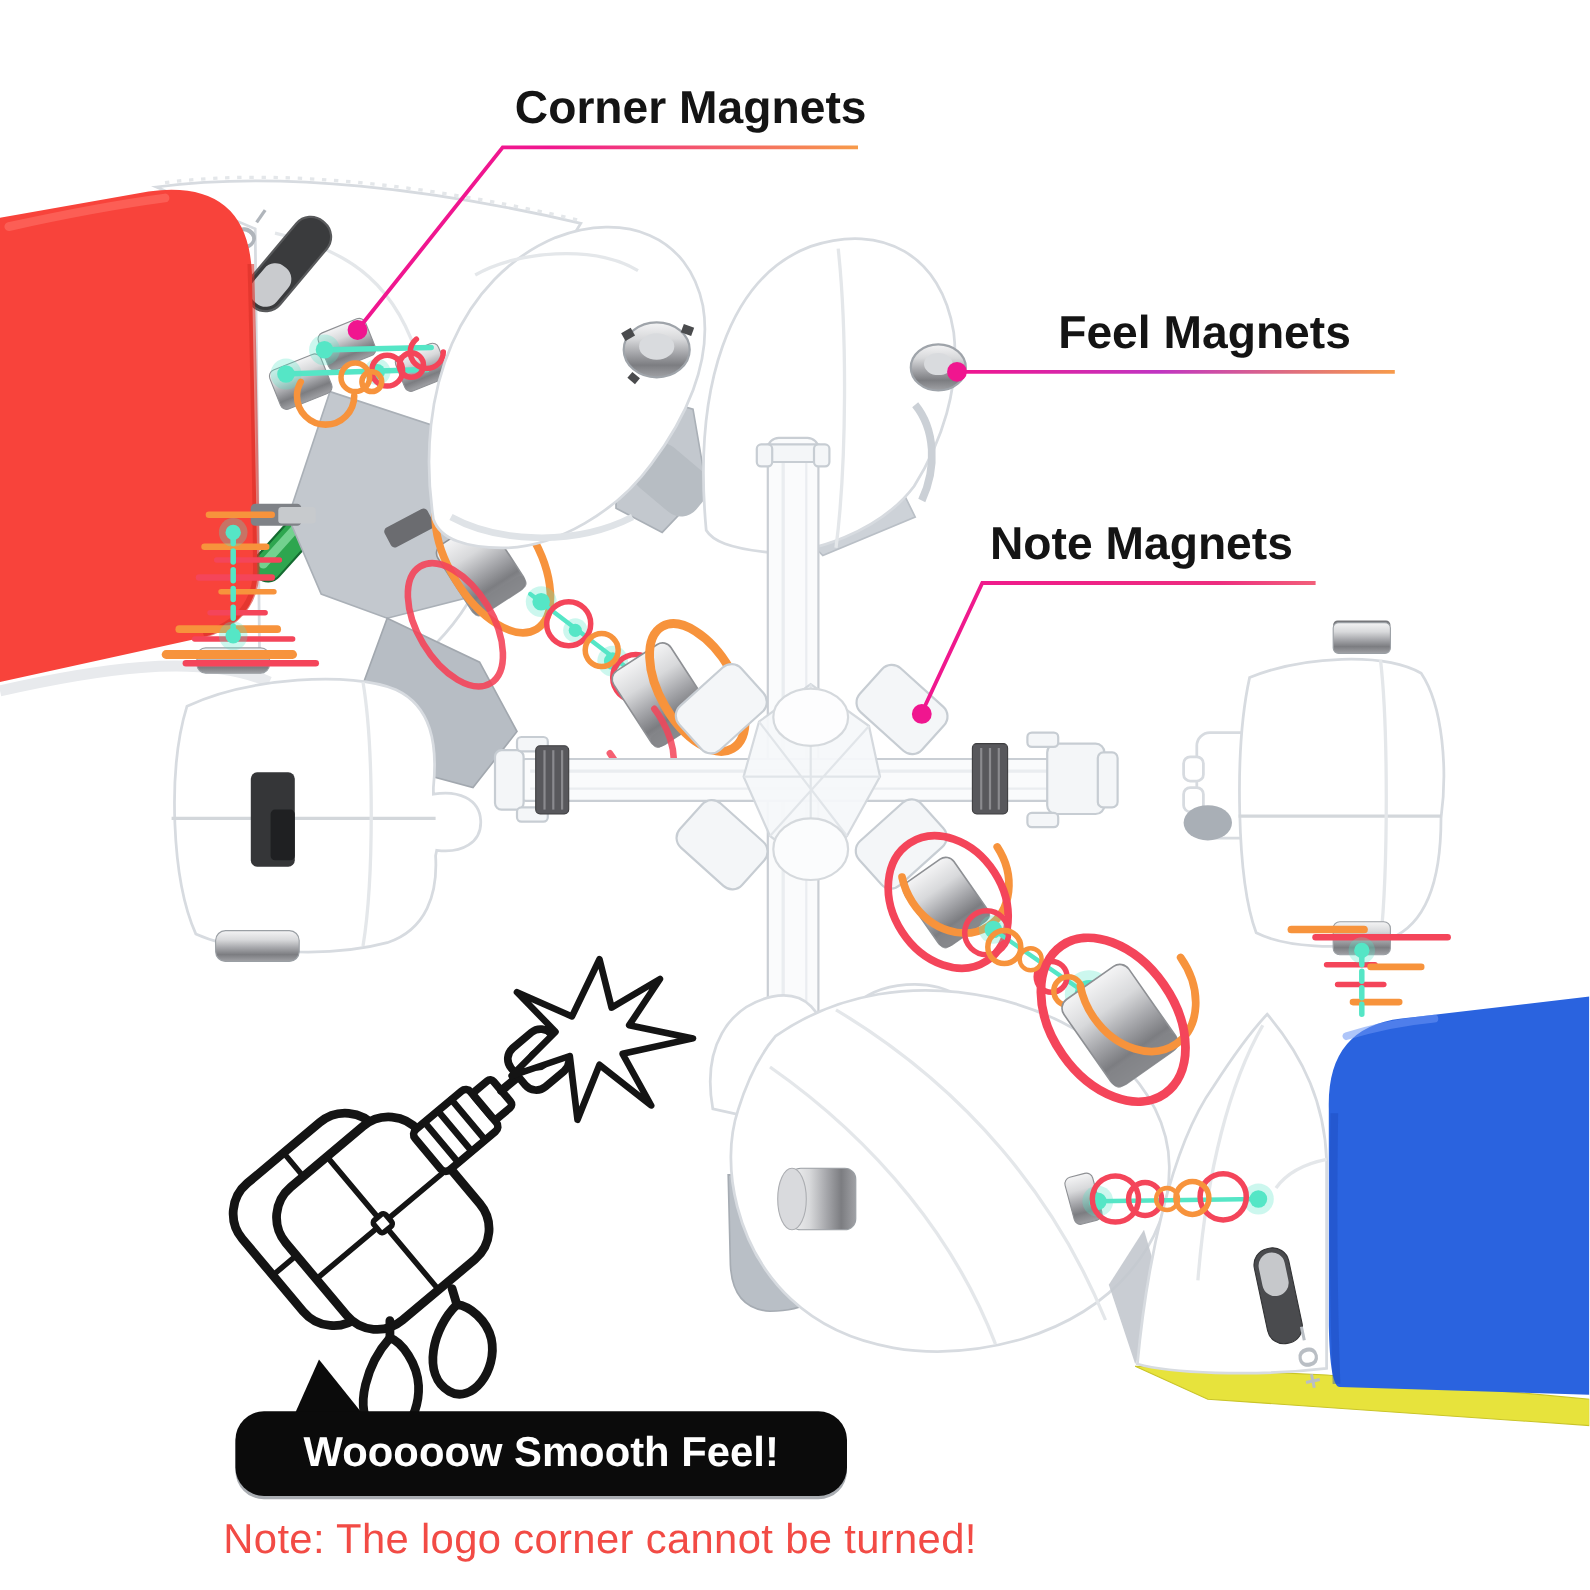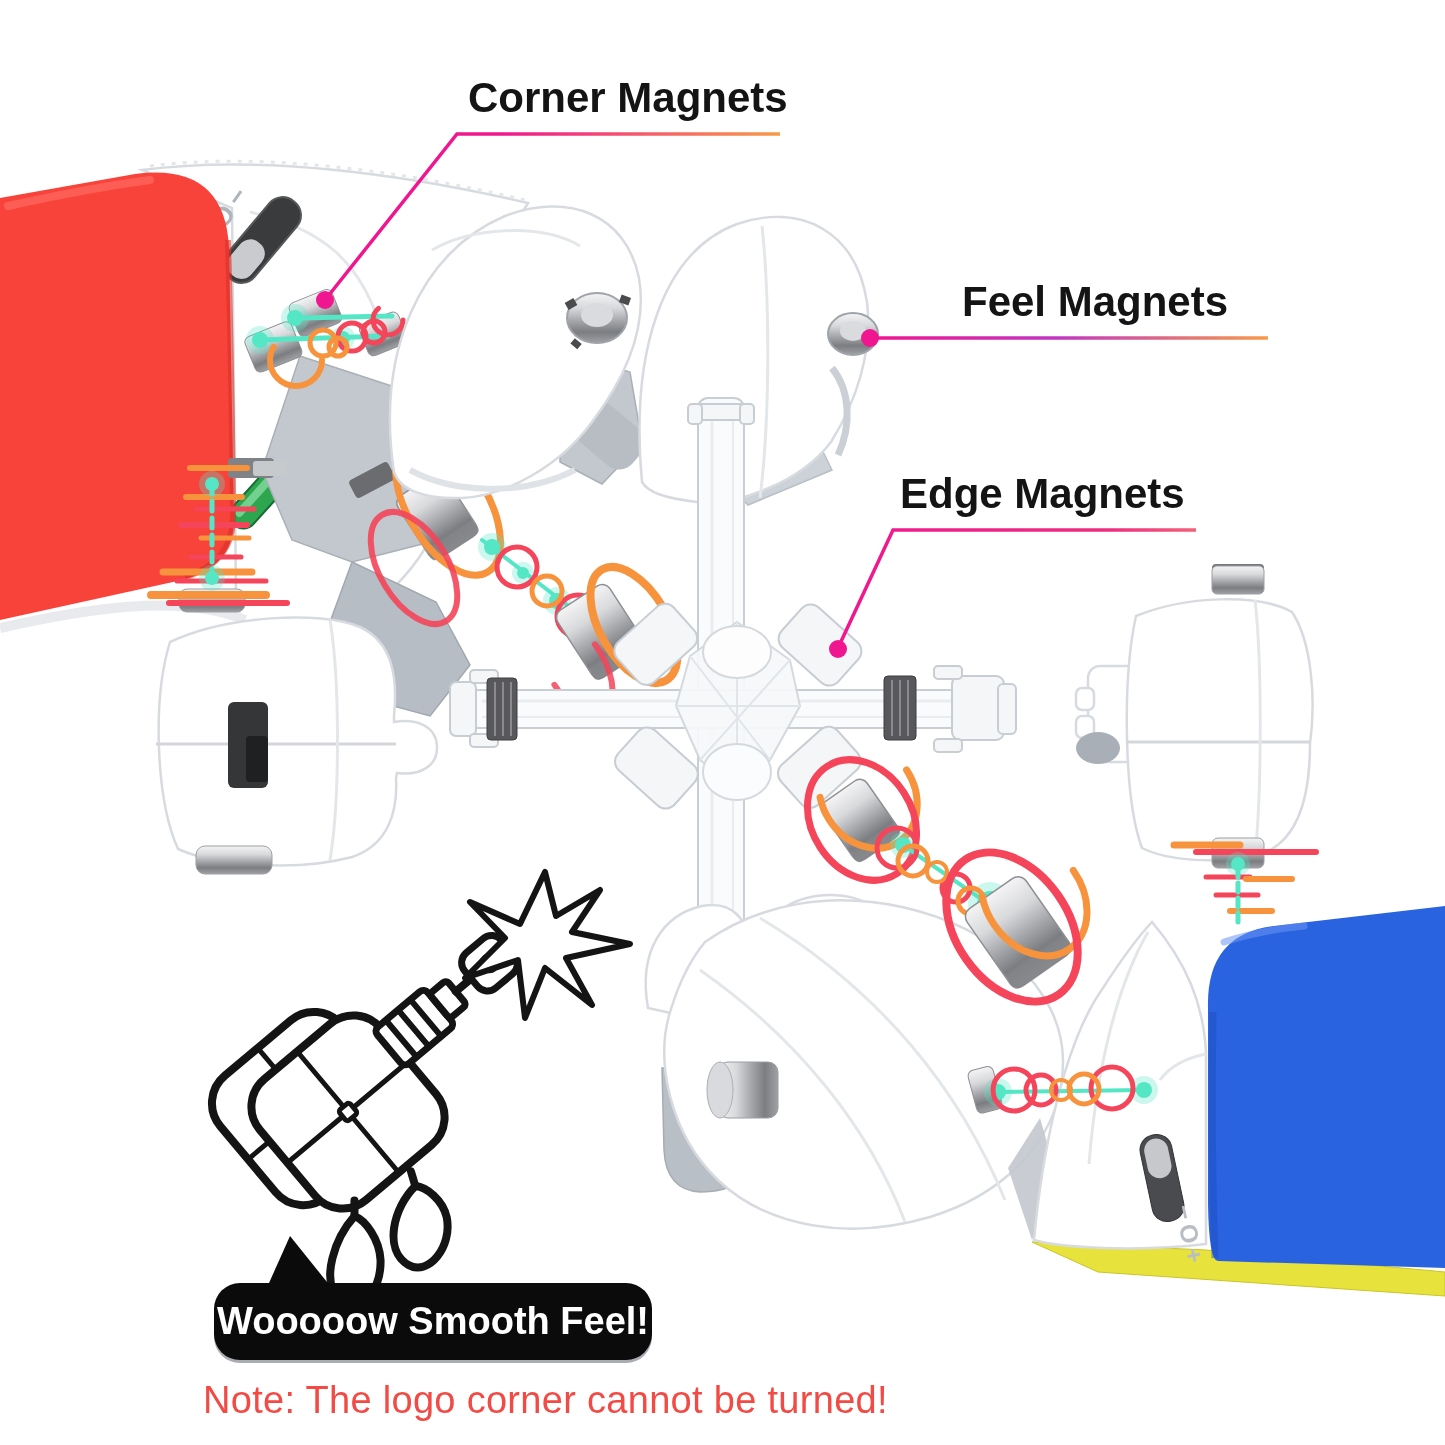--- a/index.html
+++ b/index.html
@@ -1,21 +1,21 @@
 <!DOCTYPE html>
 <html><head>
 <meta charset="utf-8">
 <style>
   html,body{margin:0;padding:0;background:#fff;}
   .stage{position:relative;width:1445px;height:1445px;background:#fff;overflow:hidden;
          font-family:"Liberation Sans", sans-serif;}
   .art{position:absolute;left:0;top:0;}
   .callout-label{position:absolute;font-weight:700;color:#141414;font-size:42px;
                  letter-spacing:0px;text-align:left;white-space:nowrap;}
-  .bubble{position:absolute;left:214px;top:1283px;width:438px;height:77px;border-radius:26px;
+  .bubble{position:absolute;left:214px;top:1283px;width:556px;height:77px;border-radius:26px;
           text-align:center;line-height:77px;font-size:38px;font-weight:700;
           box-shadow:0 3px 0 #a9adb2;}
   .note{position:absolute;left:203px;top:1379px;font-size:38px;letter-spacing:.3px;white-space:nowrap;}
   svg text.marks{font-family:"Liberation Sans",sans-serif;font-weight:700;}
   .ring{fill:none;stroke-linecap:round;}
   .dash{fill:none;stroke-linecap:round;}
   .white-piece{fill:#ffffff;stroke:#d7dbe0;stroke-width:2.5;}
   .seam{fill:none;stroke:#e4e7ea;stroke-width:3;}
   .gray-part{fill:#c3c8ce;stroke:#aab0b7;stroke-width:1.5;}
   .clear-part{fill:#f4f6f8;stroke:#c7cdd3;stroke-width:2;}
@@ -467,19 +467,19 @@
     <g stroke="none" fill="#f0168f">
       <circle cx="325" cy="300" r="9"></circle>
       <circle cx="870" cy="338" r="9"></circle>
       <circle cx="838" cy="649" r="9"></circle>
     </g>
   </g>
 </svg>
 
 <div class="callout-label" style="left:468px;top:74px;width:320px;">Corner Magnets</div>
 <div class="callout-label" style="left:962px;top:278px;width:330px;">Feel Magnets</div>
-<div class="callout-label" style="left:900px;top:470px;width:300px;">Edge Magnets</div>
+<div class="callout-label" style="left:900px;top:470px;width:300px;">Note Magnets</div>
 
 <div class="bubble" style="background-color: rgb(11, 11, 11); color: rgb(255, 255, 255);">Wooooow Smooth Feel!</div>
 
 <div class="note" style="color: rgb(242, 75, 69); text-align: right;">Note: The logo corner cannot be turned!</div>
 
 </div>
 
 </body></html>

